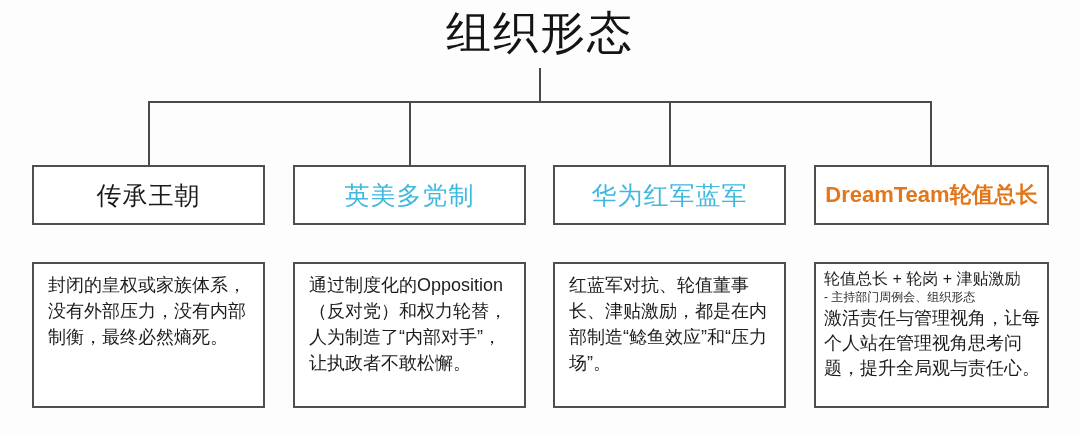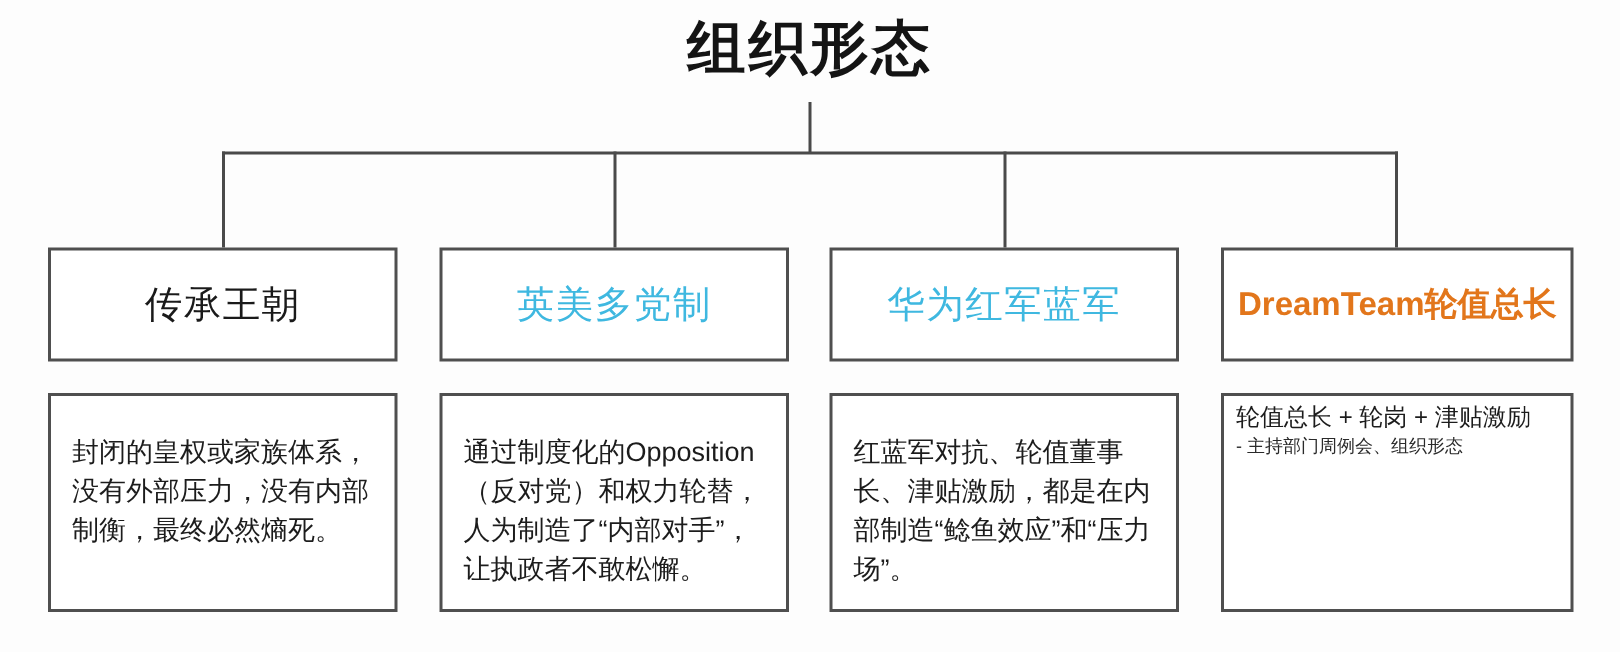--- a/index.html
+++ b/index.html
@@ -16,23 +16,23 @@
     overflow: hidden;
   }
 
   
   #title {
     position: absolute;
     left: 0;
     top: 2px;
     width: 1080px;
     text-align: center;
-    font-size: 39px;
+    font-size: 45px;
     line-height: 62px;
-    font-weight: 700;
+    font-weight: 400;
     color: #141414;
     letter-spacing: 2px;
     white-space: nowrap;
   }
 
   
   .conn {
     position: absolute;
     background: #4a4a4a;
   }
@@ -69,21 +69,21 @@
   #col1 { left: 32px; }
   #col2 { left: 293px; }
   #col3 { left: 553px; }
   #col4 { left: 814px; width: 235px; }
 
   .head-box {
     position: absolute;
     top: 165px;
     left: 0;
     width: 100%;
-    height: 76px;
+    height: 60px;
     box-sizing: border-box;
     border: 2px solid #4f4f4f;
     background: #ffffff;
     display: flex;
     align-items: center;
     justify-content: center;
   }
   .head-text {
     font-size: 25px;
     line-height: 30px;
@@ -96,21 +96,21 @@
 
   .body-box {
     position: absolute;
     top: 262px;
     left: 0;
     width: 100%;
     height: 146px;
     box-sizing: border-box;
     border: 2px solid #4f4f4f;
     background: #ffffff;
-    padding: 24px 10px 6px 14px;
+    padding: 8px 10px 6px 14px;
     overflow: hidden;
   }
   .body-text {
     font-size: 18px;
     line-height: 26px;
     color: #1c1c1c;
     letter-spacing: 0px;
     word-break: break-all;
   }
   
@@ -177,16 +177,17 @@
     </div>
   </div>
 
   <div class="col" id="col4">
     <div class="head-box">
       <span class="head-text head-orange">DreamTeam轮值总长</span>
     </div>
     <div class="body-box">
       <div class="c4-lead">轮值总长 + 轮岗 + 津贴激励</div>
       <div class="c4-bullet">- 主持部门周例会、组织形态</div>
+      <div class="c4-tail">激活责任与管理视角，让每个人站在管理视角思考问题，提升全局观与责任心。</div>
     </div>
   </div>
 
 </div>
 
 </body></html>

